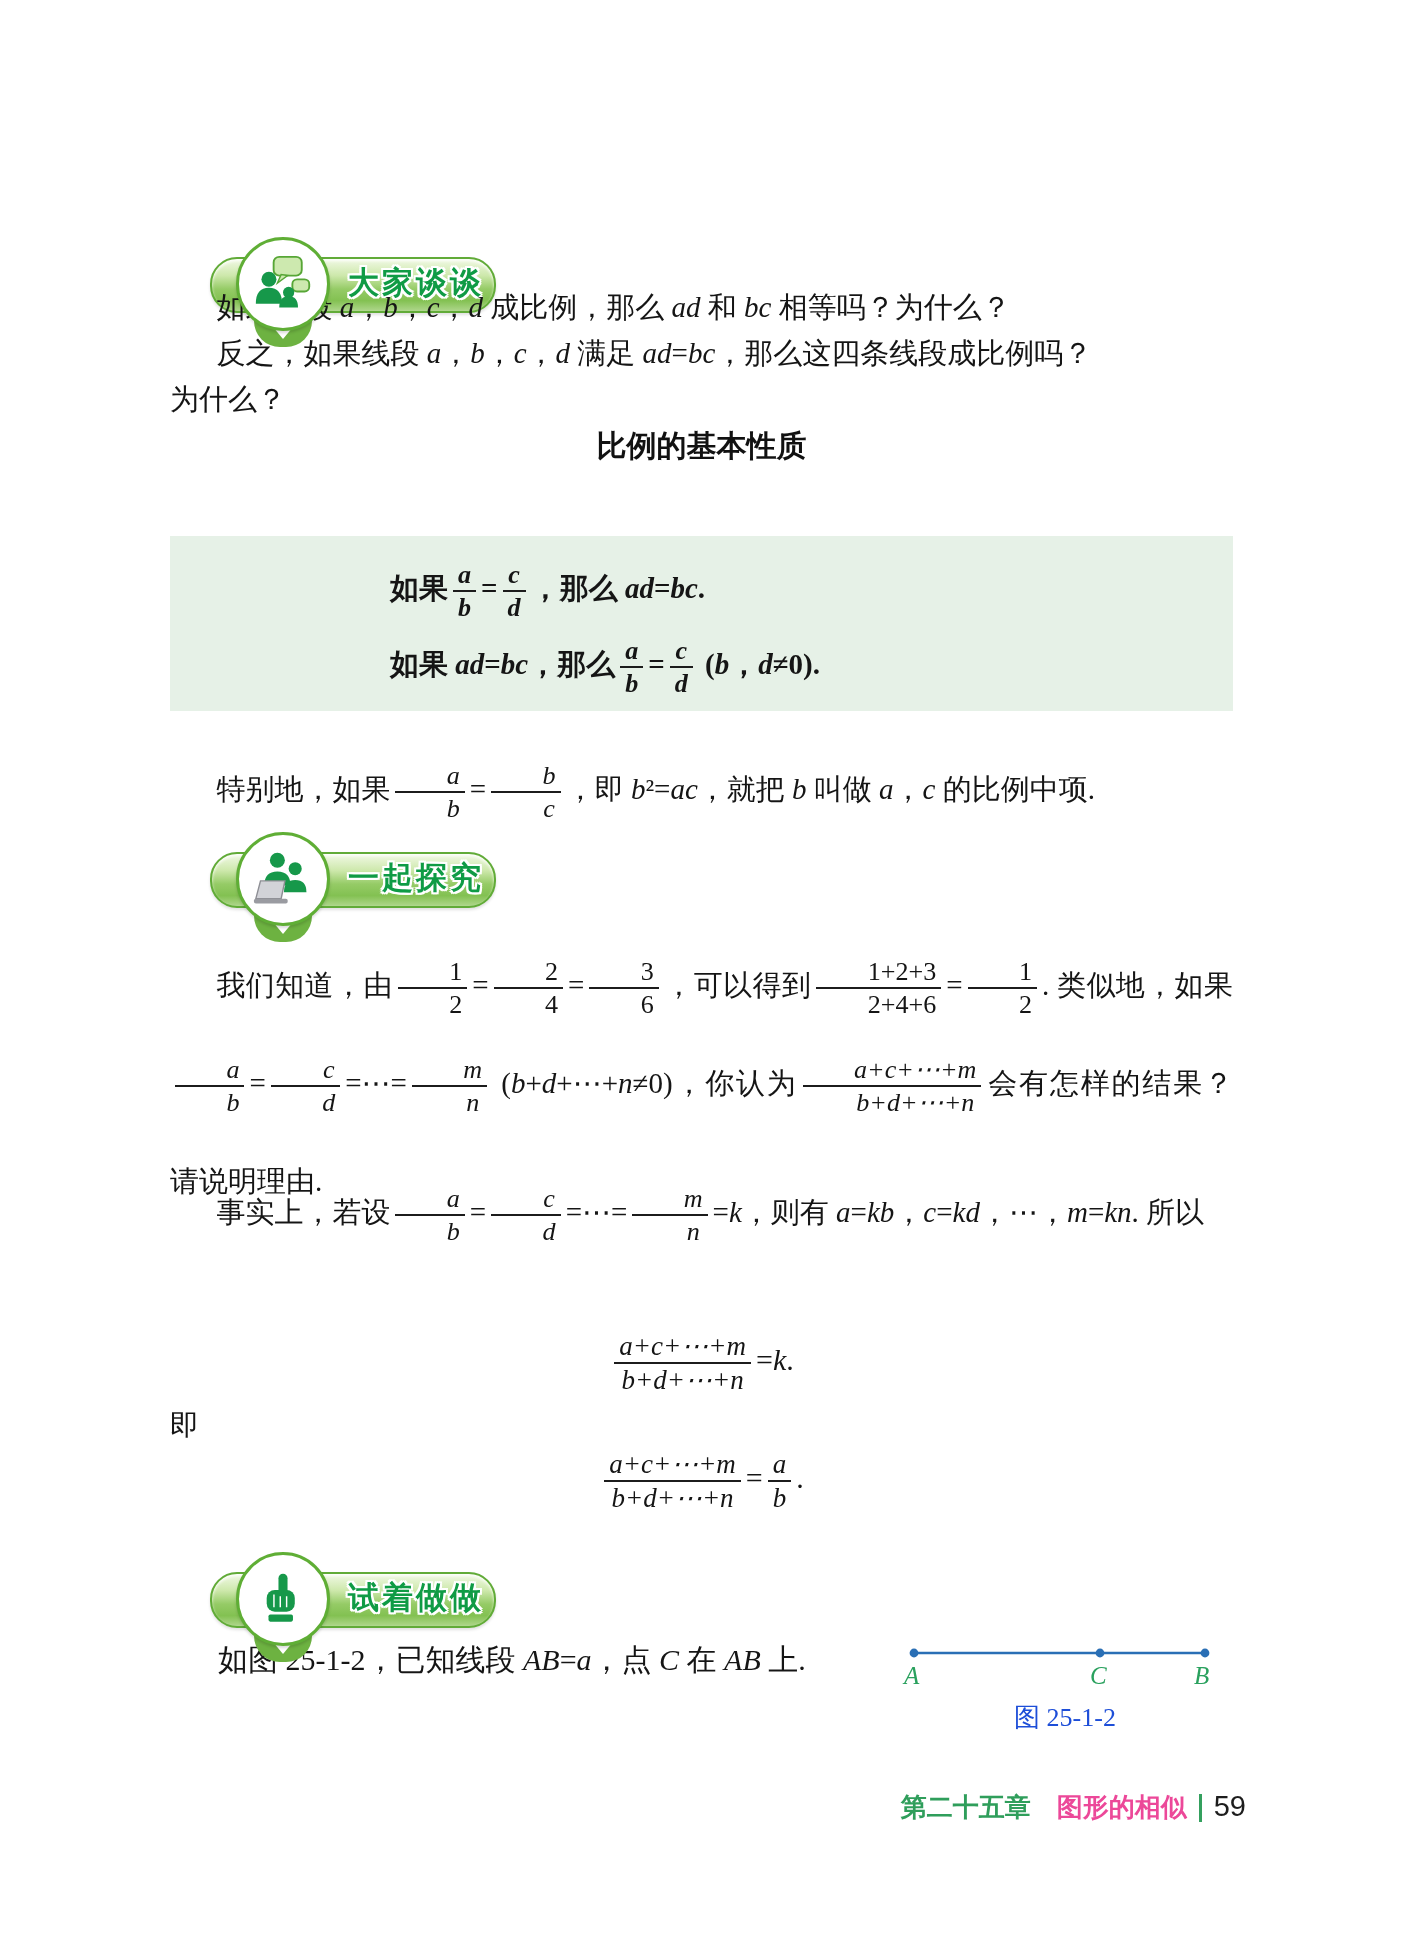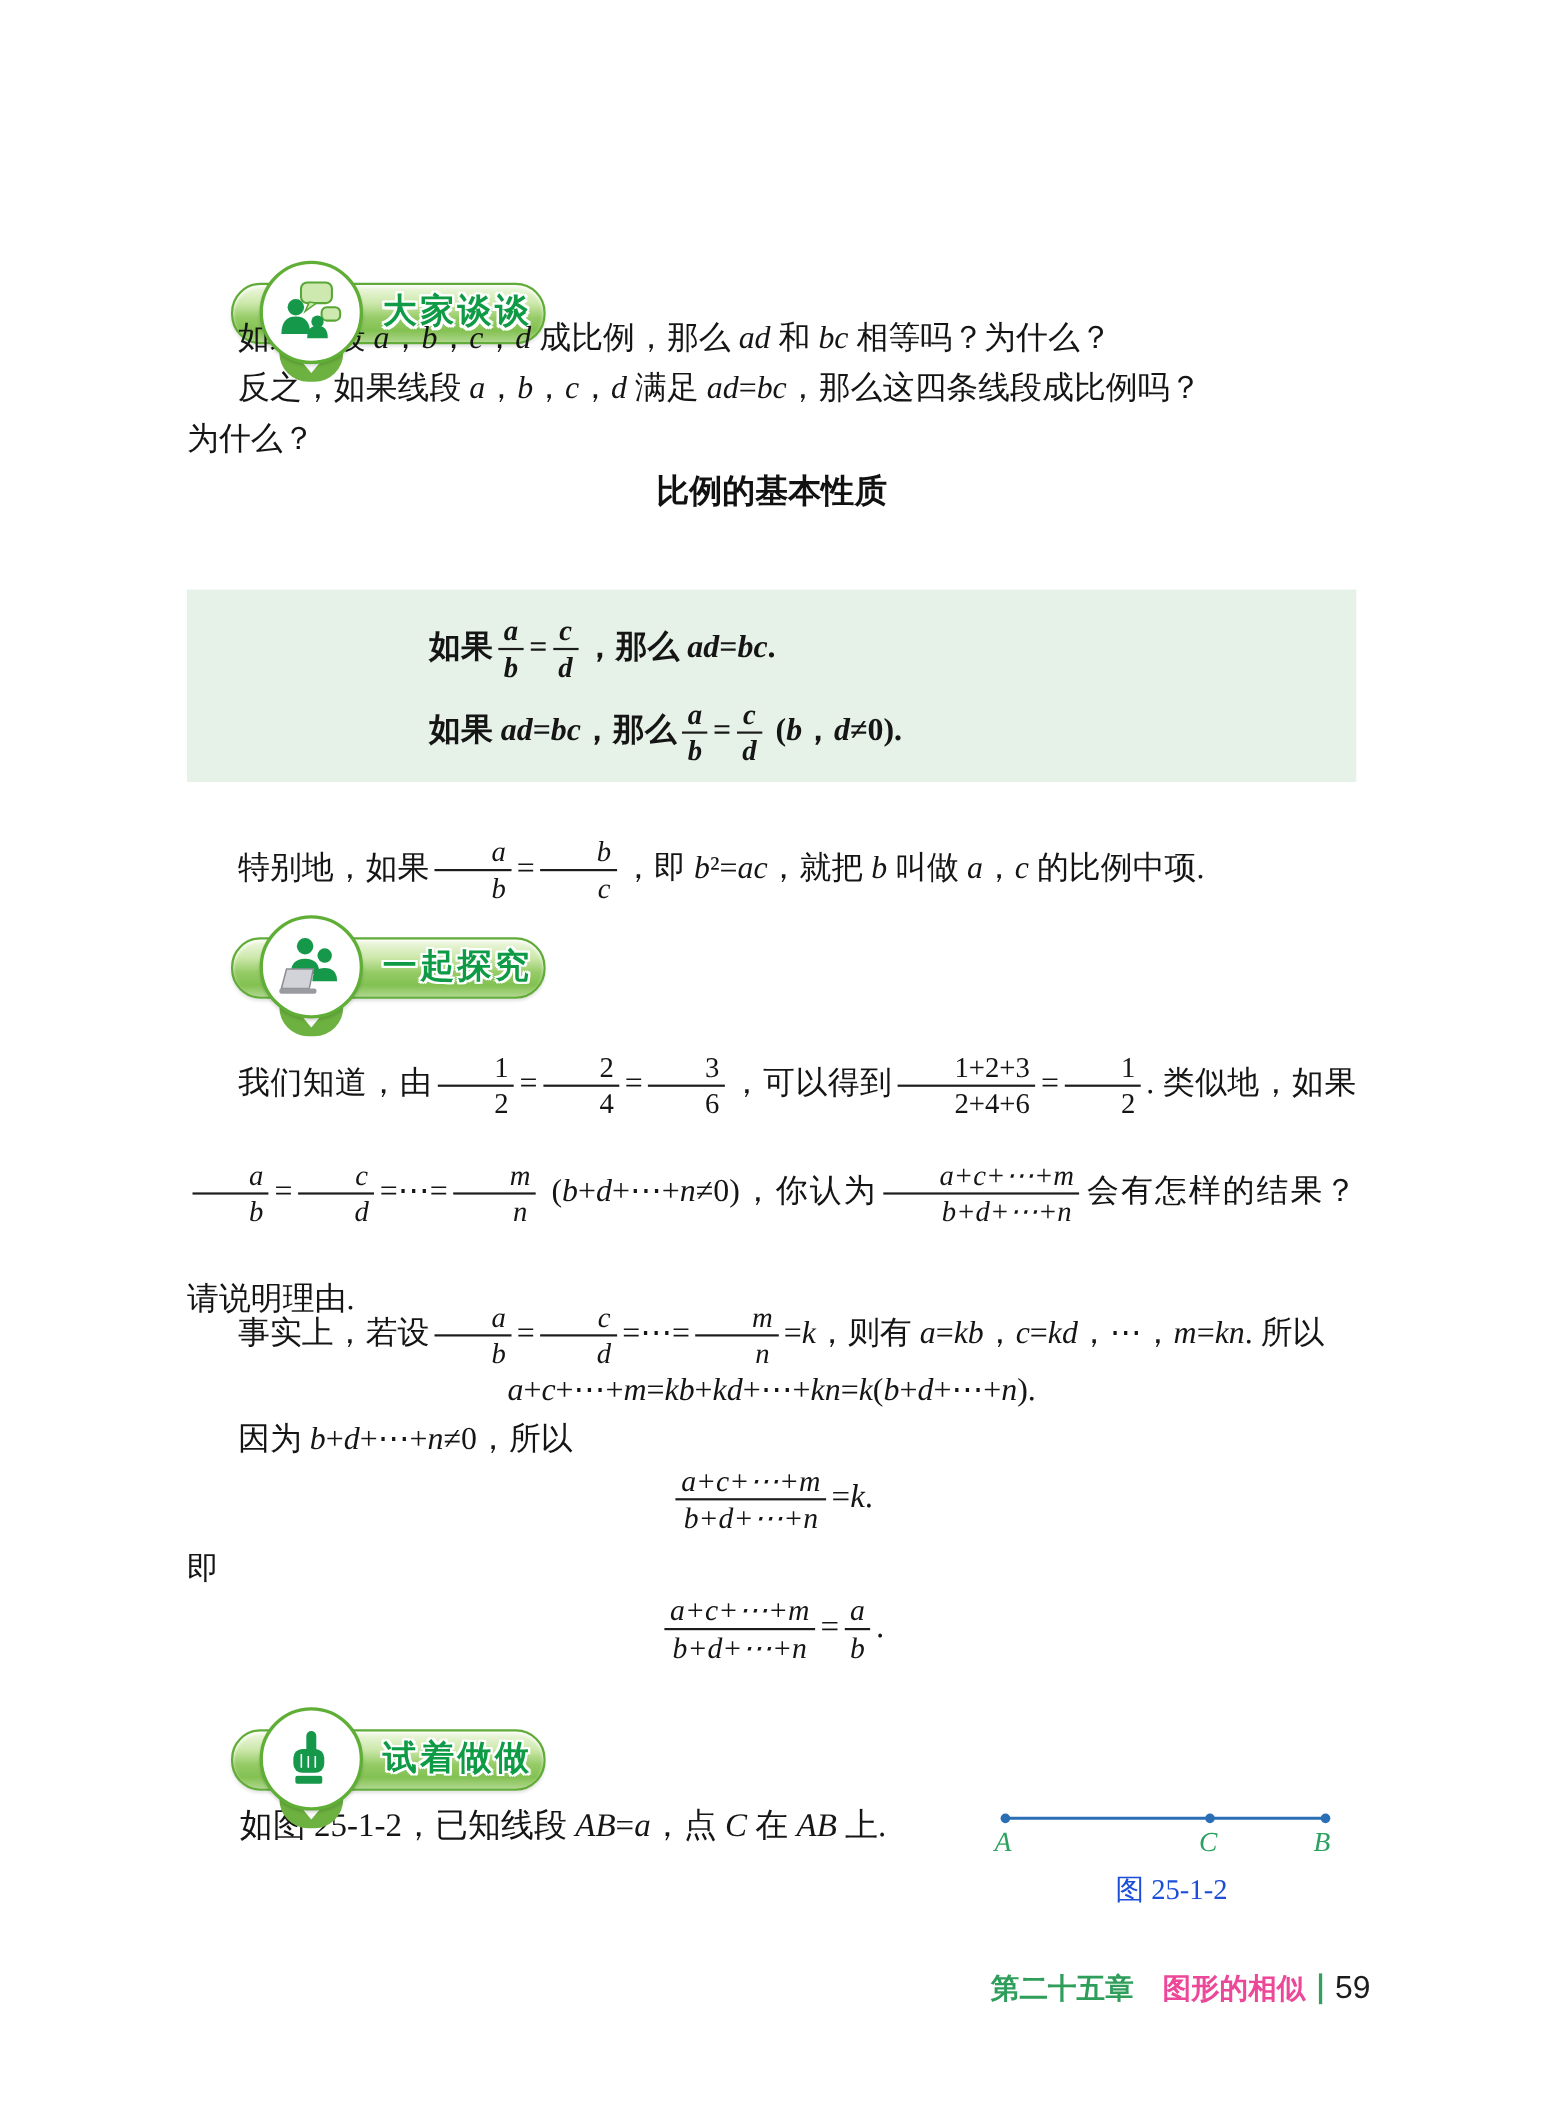--- a/index.html
+++ b/index.html
@@ -124,22 +124,20 @@
         <polygon points="8,34 34,34 30,53 3,53" fill="#d2d3d8" stroke="#8d8e94" stroke-width="1.5"></polygon>
         <rect x="1" y="53" width="36" height="5" rx="2" fill="#9a9ba1"></rect>
       </svg>
     </div>
     <div class="label">一起探究</div>
   </div>
 
   <div class="col mathline" id="para-explore">我们知道，由<span class="frac up"><span class="fn">1</span><span class="fd">2</span></span>=<span class="frac up"><span class="fn">2</span><span class="fd">4</span></span>=<span class="frac up"><span class="fn">3</span><span class="fd">6</span></span>，可以得到<span class="frac up"><span class="fn">1+2+3</span><span class="fd">2+4+6</span></span>=<span class="frac up"><span class="fn">1</span><span class="fd">2</span></span>. 类似地，如果<span class="frac"><span class="fn">a</span><span class="fd">b</span></span>=<span class="frac"><span class="fn">c</span><span class="fd">d</span></span>=⋯=<span class="frac"><span class="fn">m</span><span class="fd">n</span></span> (<i class="mv">b</i>+<i class="mv">d</i>+⋯+<i class="mv">n</i>≠0)，你认为<span class="frac"><span class="fn">a+c+⋯+m</span><span class="fd">b+d+⋯+n</span></span>会有怎样的结果？请说明理由.</div>
 
   <div class="col mathline" id="para-facts1">事实上，若设<span class="frac"><span class="fn">a</span><span class="fd">b</span></span>=<span class="frac"><span class="fn">c</span><span class="fd">d</span></span>=⋯=<span class="frac"><span class="fn">m</span><span class="fd">n</span></span>=<i class="mv">k</i>，则有 <i class="mv">a</i>=<i class="mv">kb</i>，<i class="mv">c</i>=<i class="mv">kd</i>，⋯，<i class="mv">m</i>=<i class="mv">kn</i>. 所以</div>
-  <div class="col mathline centerline" id="eq-sum"><i class="mv">a</i>+<i class="mv">c</i>+⋯+<i class="mv">m</i>=<i class="mv">kb</i>+<i class="mv">kd</i>+⋯+<i class="mv">kn</i>=<i class="mv">k</i>(<i class="mv">b</i>+<i class="mv">d</i>+⋯+<i class="mv">n</i>).</div>
-  <div class="col mathline" id="para-because">因为 <i class="mv">b</i>+<i class="mv">d</i>+⋯+<i class="mv">n</i>≠0，所以</div>
   <div class="col mathline centerline" id="eq-k"><span class="frac"><span class="fn">a+c+⋯+m</span><span class="fd">b+d+⋯+n</span></span>=<i class="mv">k</i>.</div>
   <div class="col mathline noindent" id="word-ji">即</div>
   <div class="col mathline centerline" id="eq-ab"><span class="frac"><span class="fn">a+c+⋯+m</span><span class="fd">b+d+⋯+n</span></span>=<span class="frac"><span class="fn">a</span><span class="fd">b</span></span>.</div>
 
   <div class="badge" style="left:210px;top:1552px;">
     <div class="pill"></div>
     <div class="tail">
         <div class="tri"></div>
       </div>
     <div class="circle">

